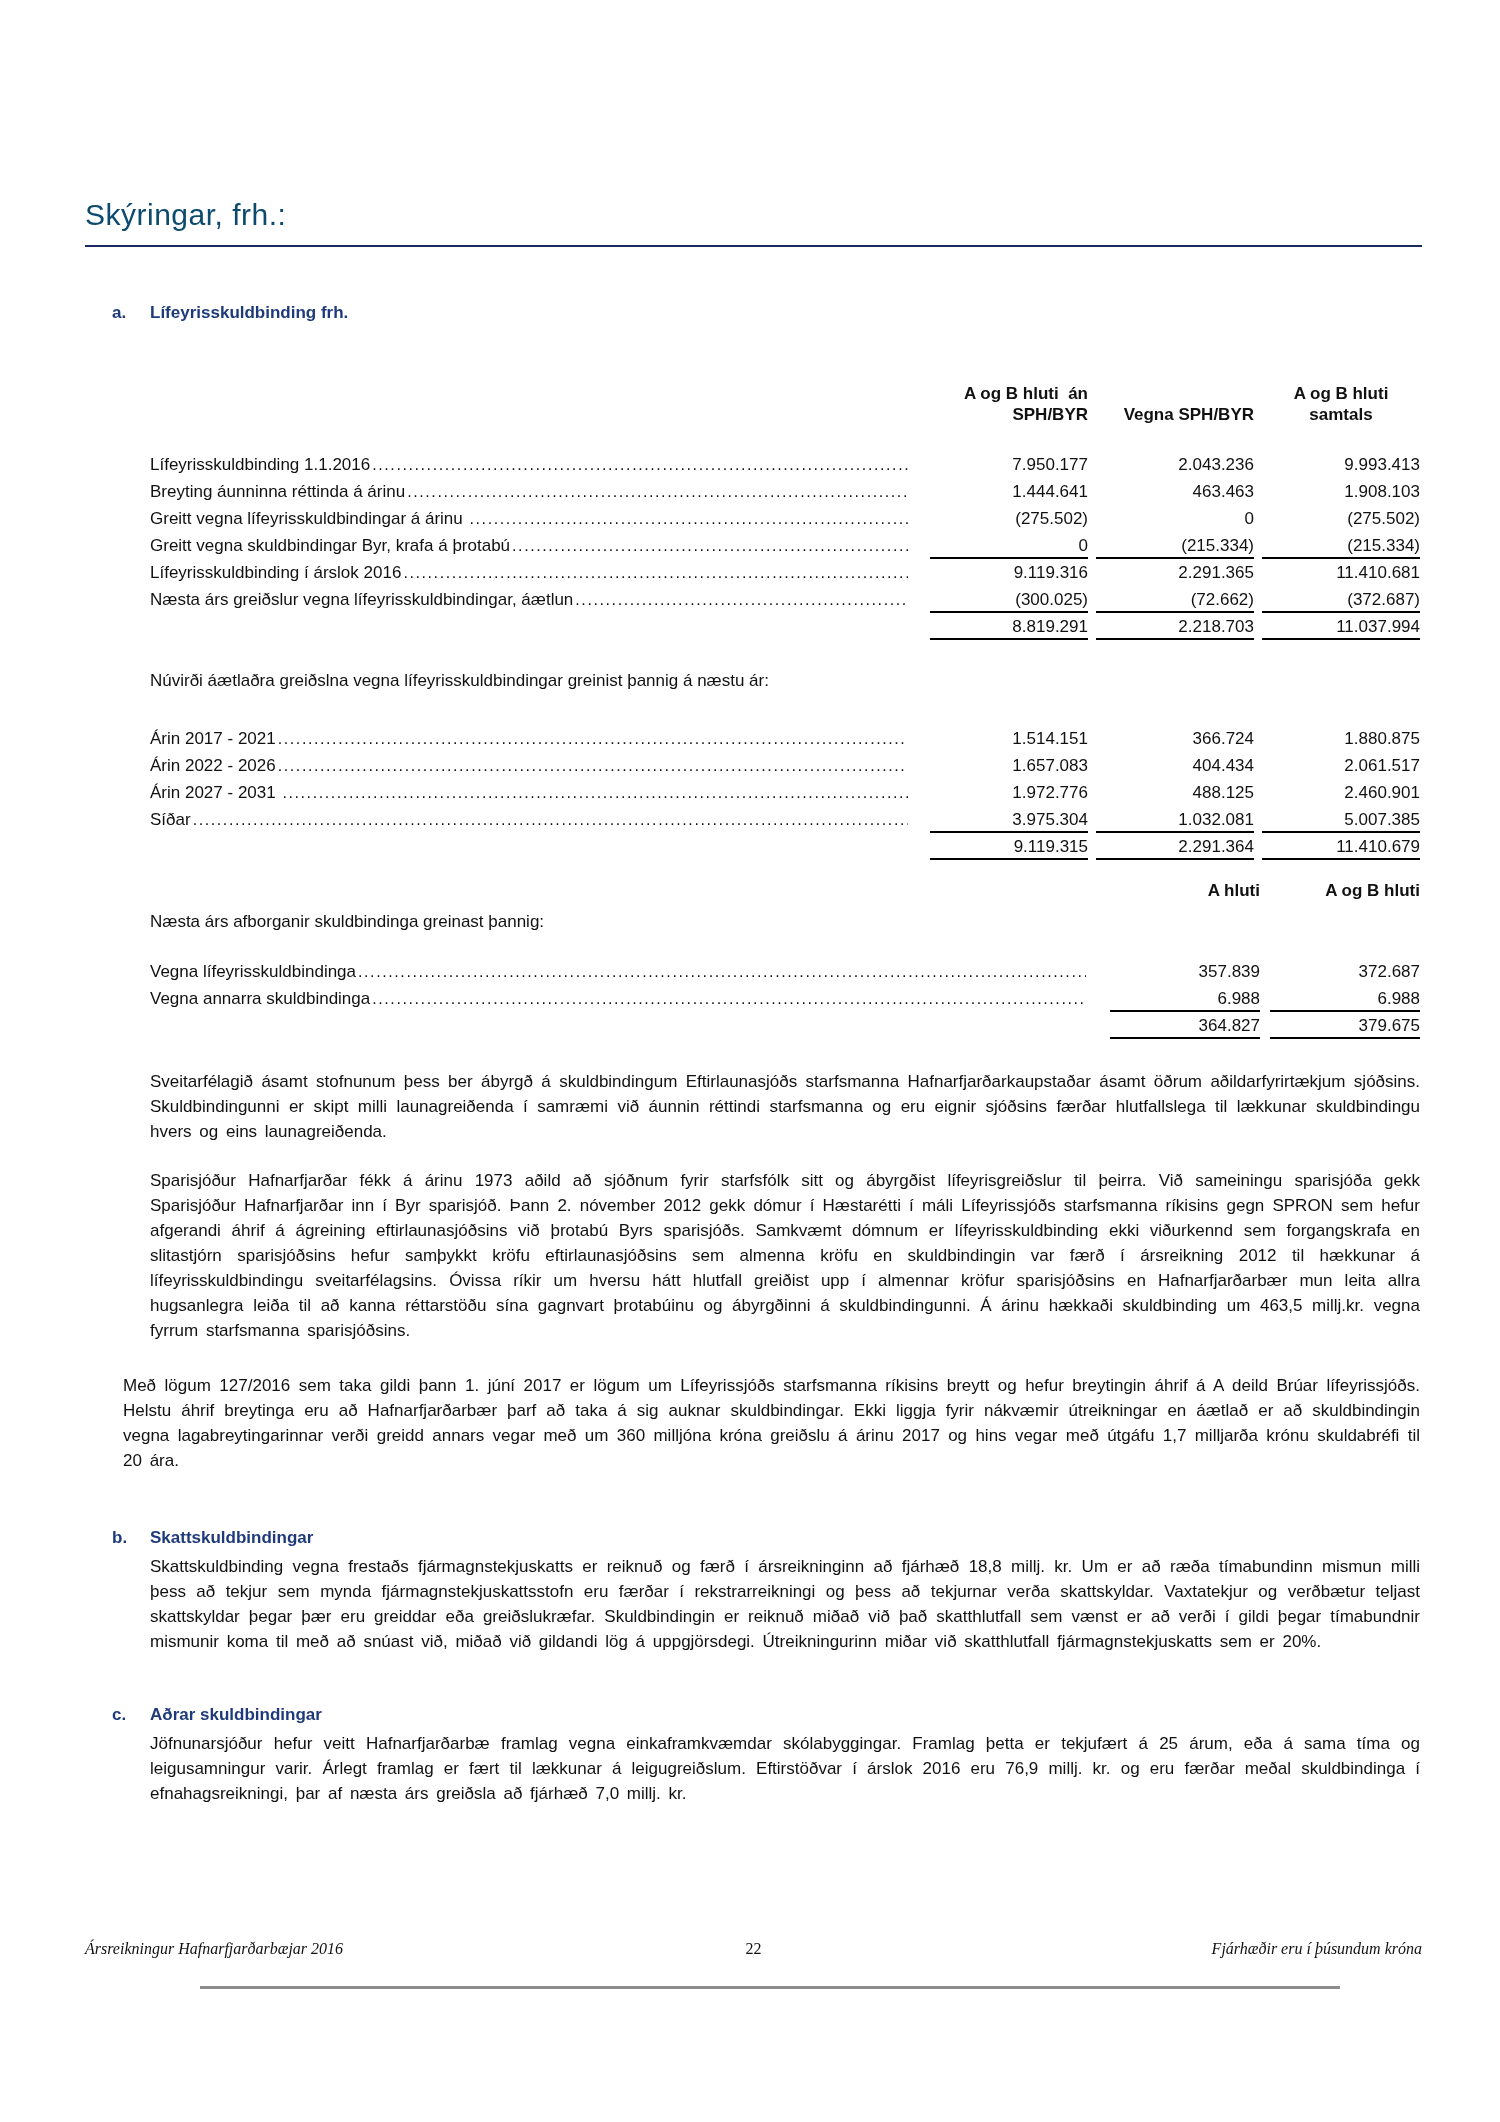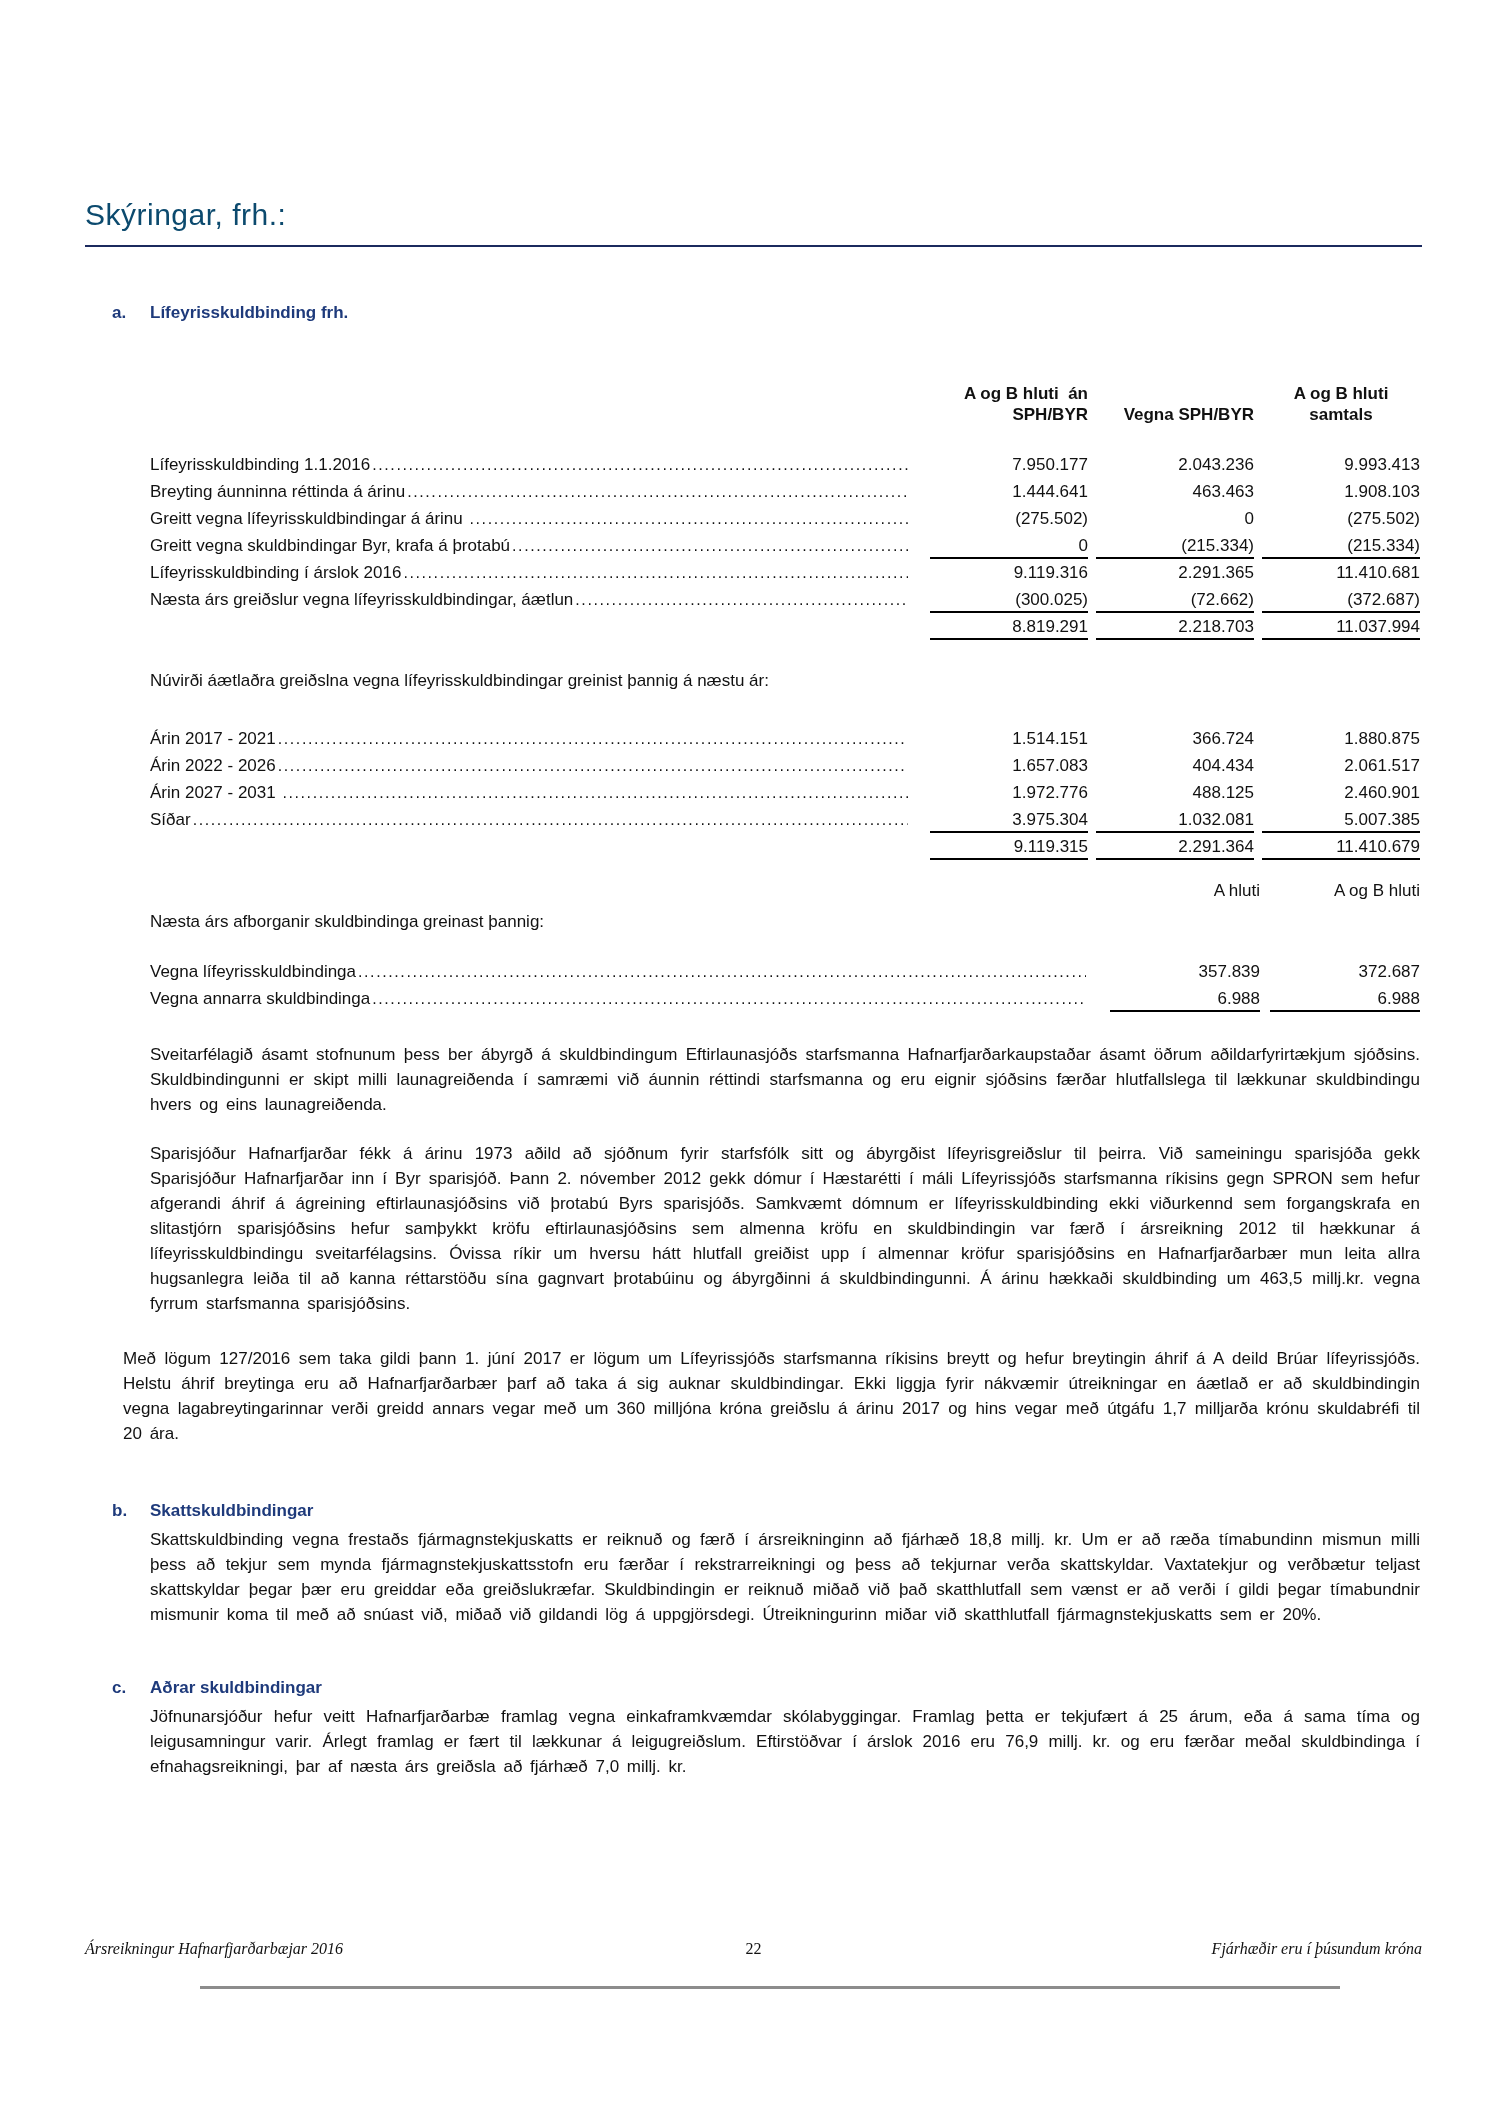--- a/index.html
+++ b/index.html
@@ -46,21 +46,21 @@
   .leader { flex:1 1 auto; overflow:hidden; white-space:nowrap; margin:0 14px 0 2px; }
   .leader::after {
     content:"................................................................................................................................................................................................................";
     letter-spacing:1.6px; font-size:16px; color:#111;
   }
   .cell { flex:0 0 auto; width:158px; margin-left:8px; text-align:right; }
   .u { border-bottom:2px solid #000; }
   .trow.total .leader::after { content:none; }
 
   .t3 .cell { width:150px; margin-left:10px; }
-  .t3head { display:flex; margin-top:20px; font-weight:normal; line-height:21px; }
+  .t3head { display:flex; margin-top:20px; font-weight:bold; line-height:21px; }
   .t3head .spacer { flex:1 1 auto; }
   .t3head .hc { width:150px; margin-left:10px; text-align:right; }
 
   .intro { margin:28px 0 0 0; }
   .intro2 { margin:8px 0 0 0; }
 
   
   p.body { margin:24px 0 0 0; text-align:justify; word-spacing:3px; }
   p.body.first { margin-top:30px; }
   p.outdent { margin-left:-27px; }
@@ -219,20 +219,26 @@
               <span class="leader"></span>
             <span class="cell">357.839</span>
             <span class="cell">372.687</span>
           </div>
           <div class="trow">
             <span class="tlabel">Vegna annarra skuldbindinga</span>
               <span class="leader"></span>
             <span class="cell u">6.988</span>
             <span class="cell u">6.988</span>
           </div>
+          <div class="trow total">
+            <span class="tlabel"></span>
+              <span class="leader"></span>
+            <span class="cell u">364.827</span>
+            <span class="cell u">379.675</span>
+          </div>
         </div>
       </div>
 
       <p class="body first">Sveitarfélagið ásamt stofnunum þess ber ábyrgð á skuldbindingum Eftirlaunasjóðs starfsmanna Hafnarfjarðarkaupstaðar ásamt öðrum aðildarfyrirtækjum sjóðsins. Skuldbindingunni er skipt milli launagreiðenda í samræmi við áunnin réttindi starfsmanna og eru eignir sjóðsins færðar hlutfallslega til lækkunar skuldbindingu hvers og eins launagreiðenda.</p>
       <p class="body">Sparisjóður Hafnarfjarðar fékk á árinu 1973 aðild að sjóðnum fyrir starfsfólk sitt og ábyrgðist lífeyrisgreiðslur til þeirra. Við sameiningu sparisjóða gekk Sparisjóður Hafnarfjarðar inn í Byr sparisjóð. Þann 2. nóvember 2012 gekk dómur í Hæstarétti í máli Lífeyrissjóðs starfsmanna ríkisins gegn SPRON sem hefur afgerandi áhrif á ágreining eftirlaunasjóðsins við þrotabú Byrs sparisjóðs. Samkvæmt dómnum er lífeyrisskuldbinding ekki viðurkennd sem forgangskrafa en slitastjórn sparisjóðsins hefur samþykkt kröfu eftirlaunasjóðsins sem almenna kröfu en skuldbindingin var færð í ársreikning 2012 til hækkunar á lífeyrisskuldbindingu sveitarfélagsins. Óvissa ríkir um hversu hátt hlutfall greiðist upp í almennar kröfur sparisjóðsins en Hafnarfjarðarbær mun leita allra hugsanlegra leiða til að kanna réttarstöðu sína gagnvart þrotabúinu og ábyrgðinni á skuldbindingunni.  Á árinu hækkaði skuldbinding um 463,5 millj.kr. vegna fyrrum starfsmanna sparisjóðsins.</p>
       <p class="body outdent" style="margin-top:30px;">Með lögum 127/2016 sem taka gildi þann 1. júní 2017 er lögum um Lífeyrissjóðs starfsmanna ríkisins breytt og hefur breytingin áhrif á A deild Brúar lífeyrissjóðs. Helstu áhrif breytinga eru að Hafnarfjarðarbær þarf að taka á sig auknar skuldbindingar. Ekki liggja fyrir nákvæmir útreikningar en áætlað er að skuldbindingin vegna lagabreytingarinnar verði greidd annars vegar með um 360 milljóna króna greiðslu á árinu 2017 og hins vegar með útgáfu 1,7 milljarða krónu skuldabréfi til 20 ára.</p>
     </section>
 
     <section class="sec-b">
       <div class="sec-head">

